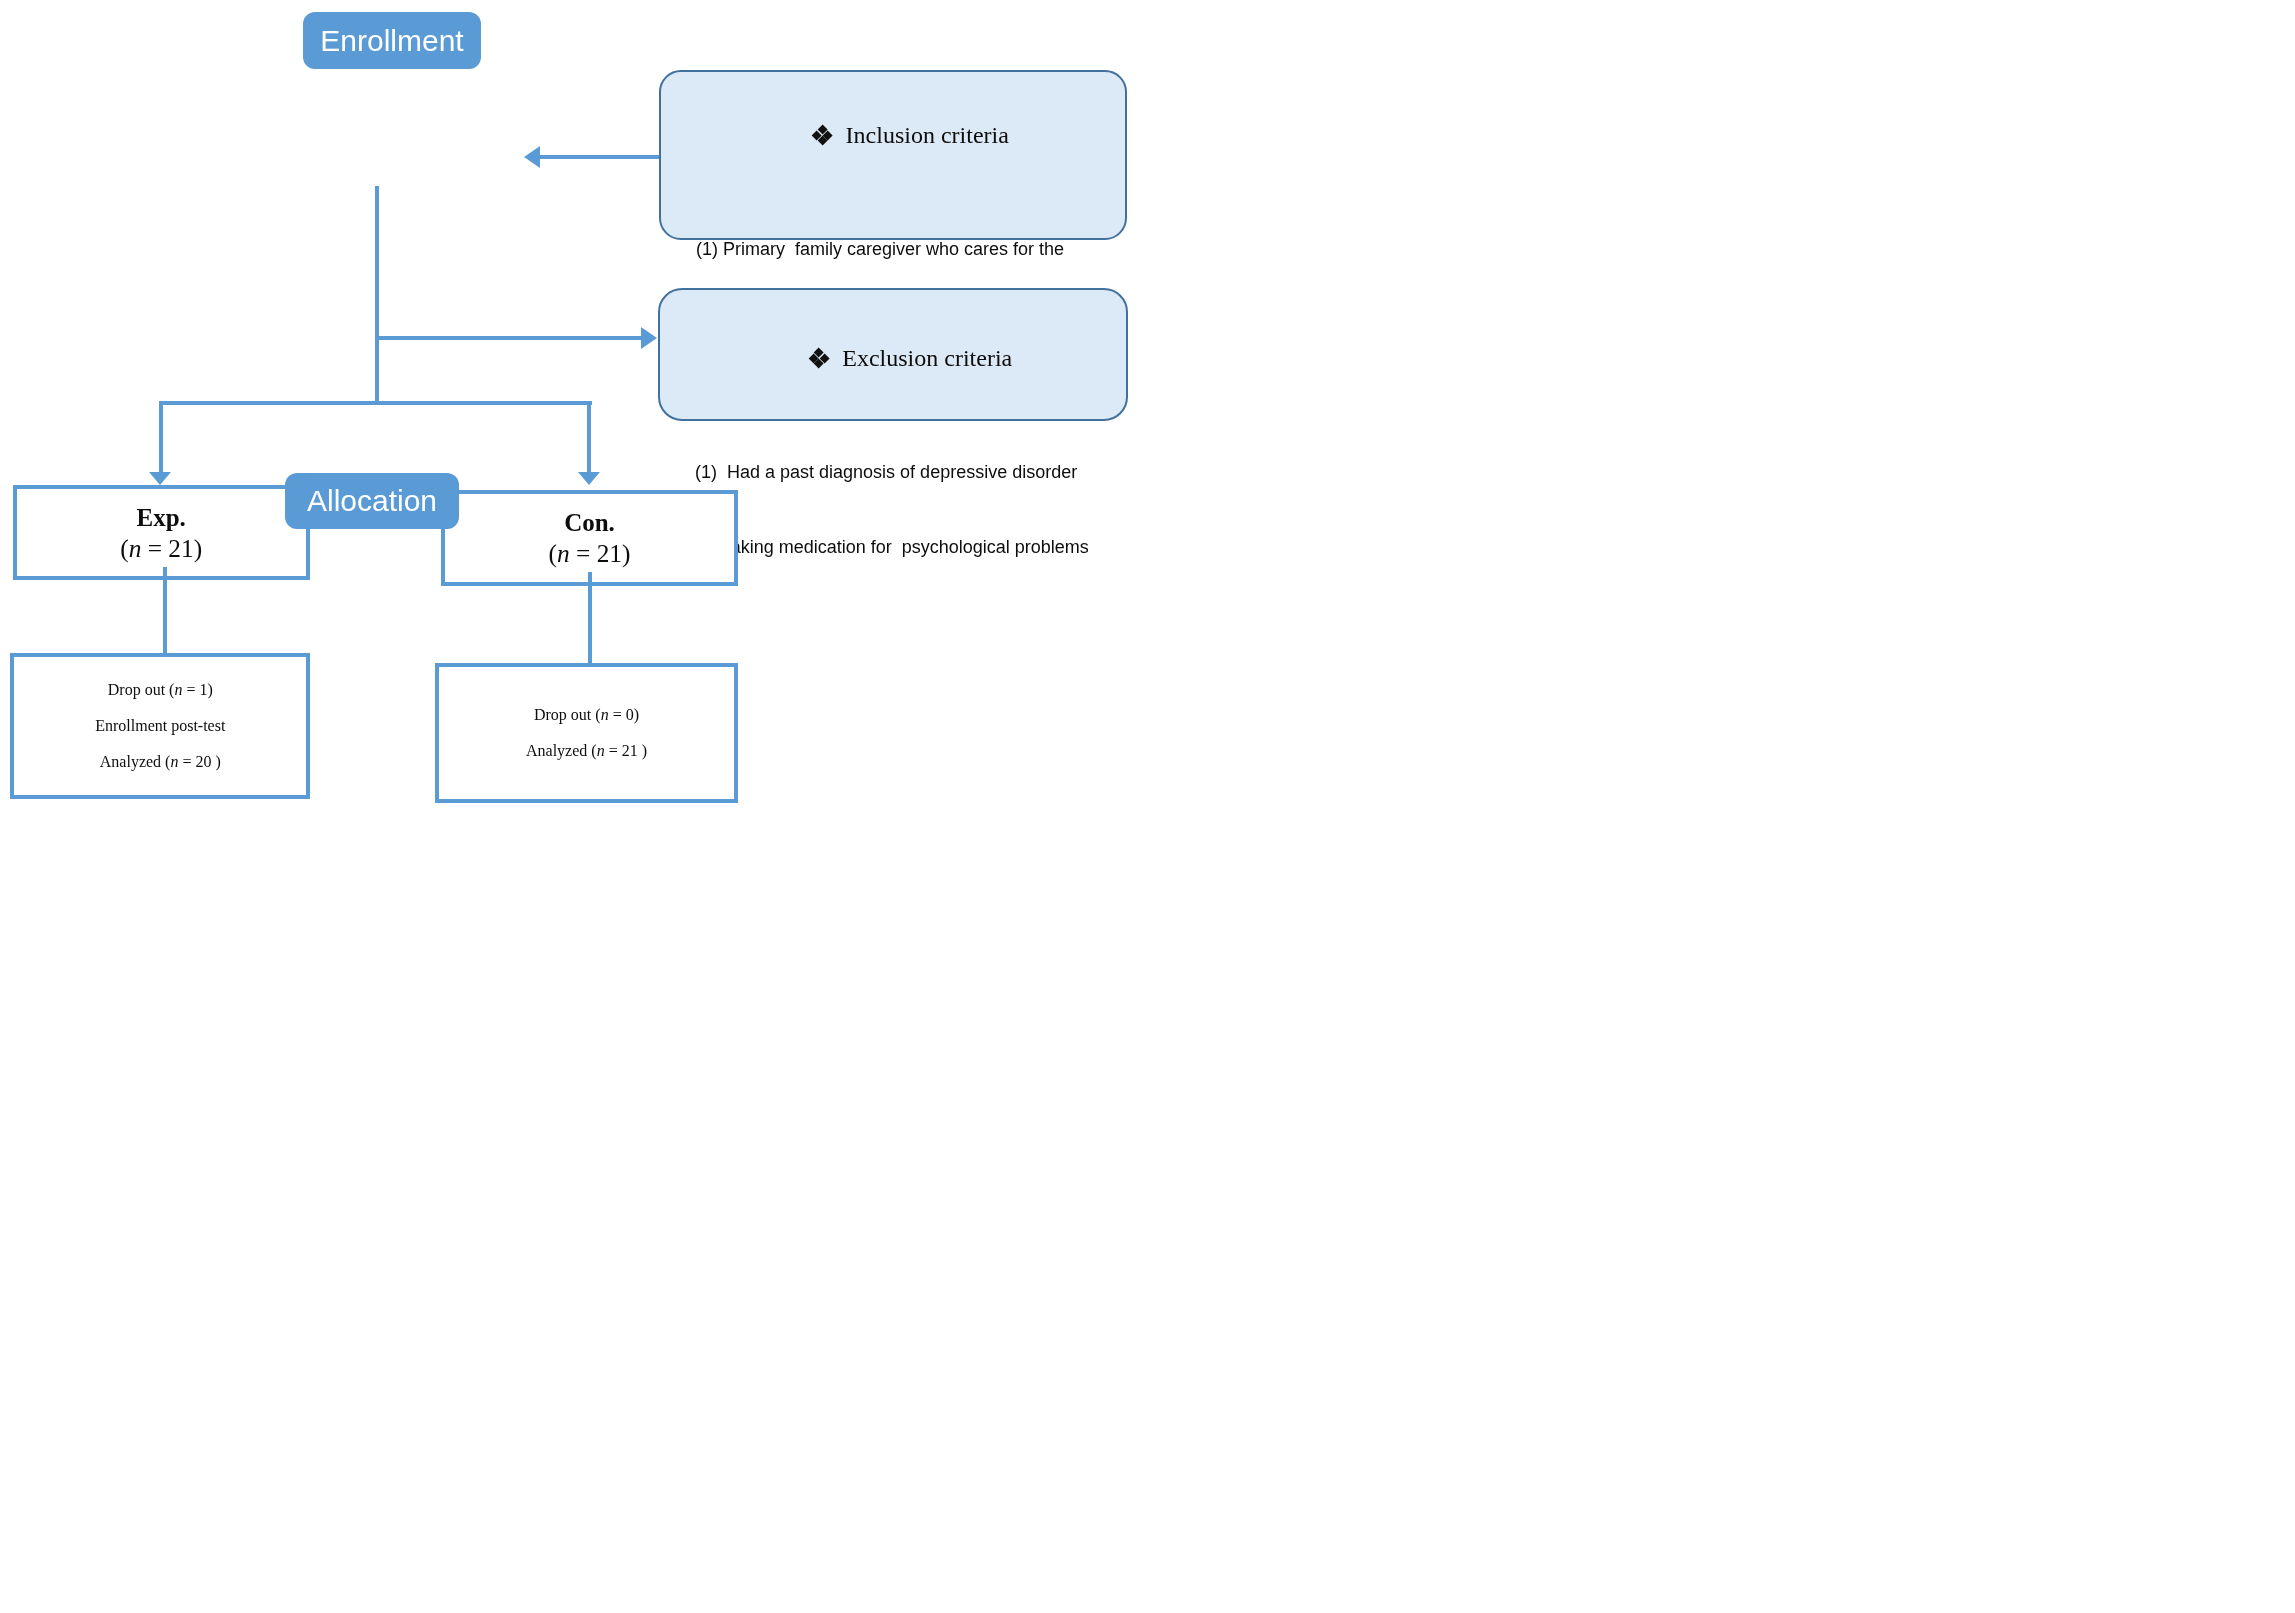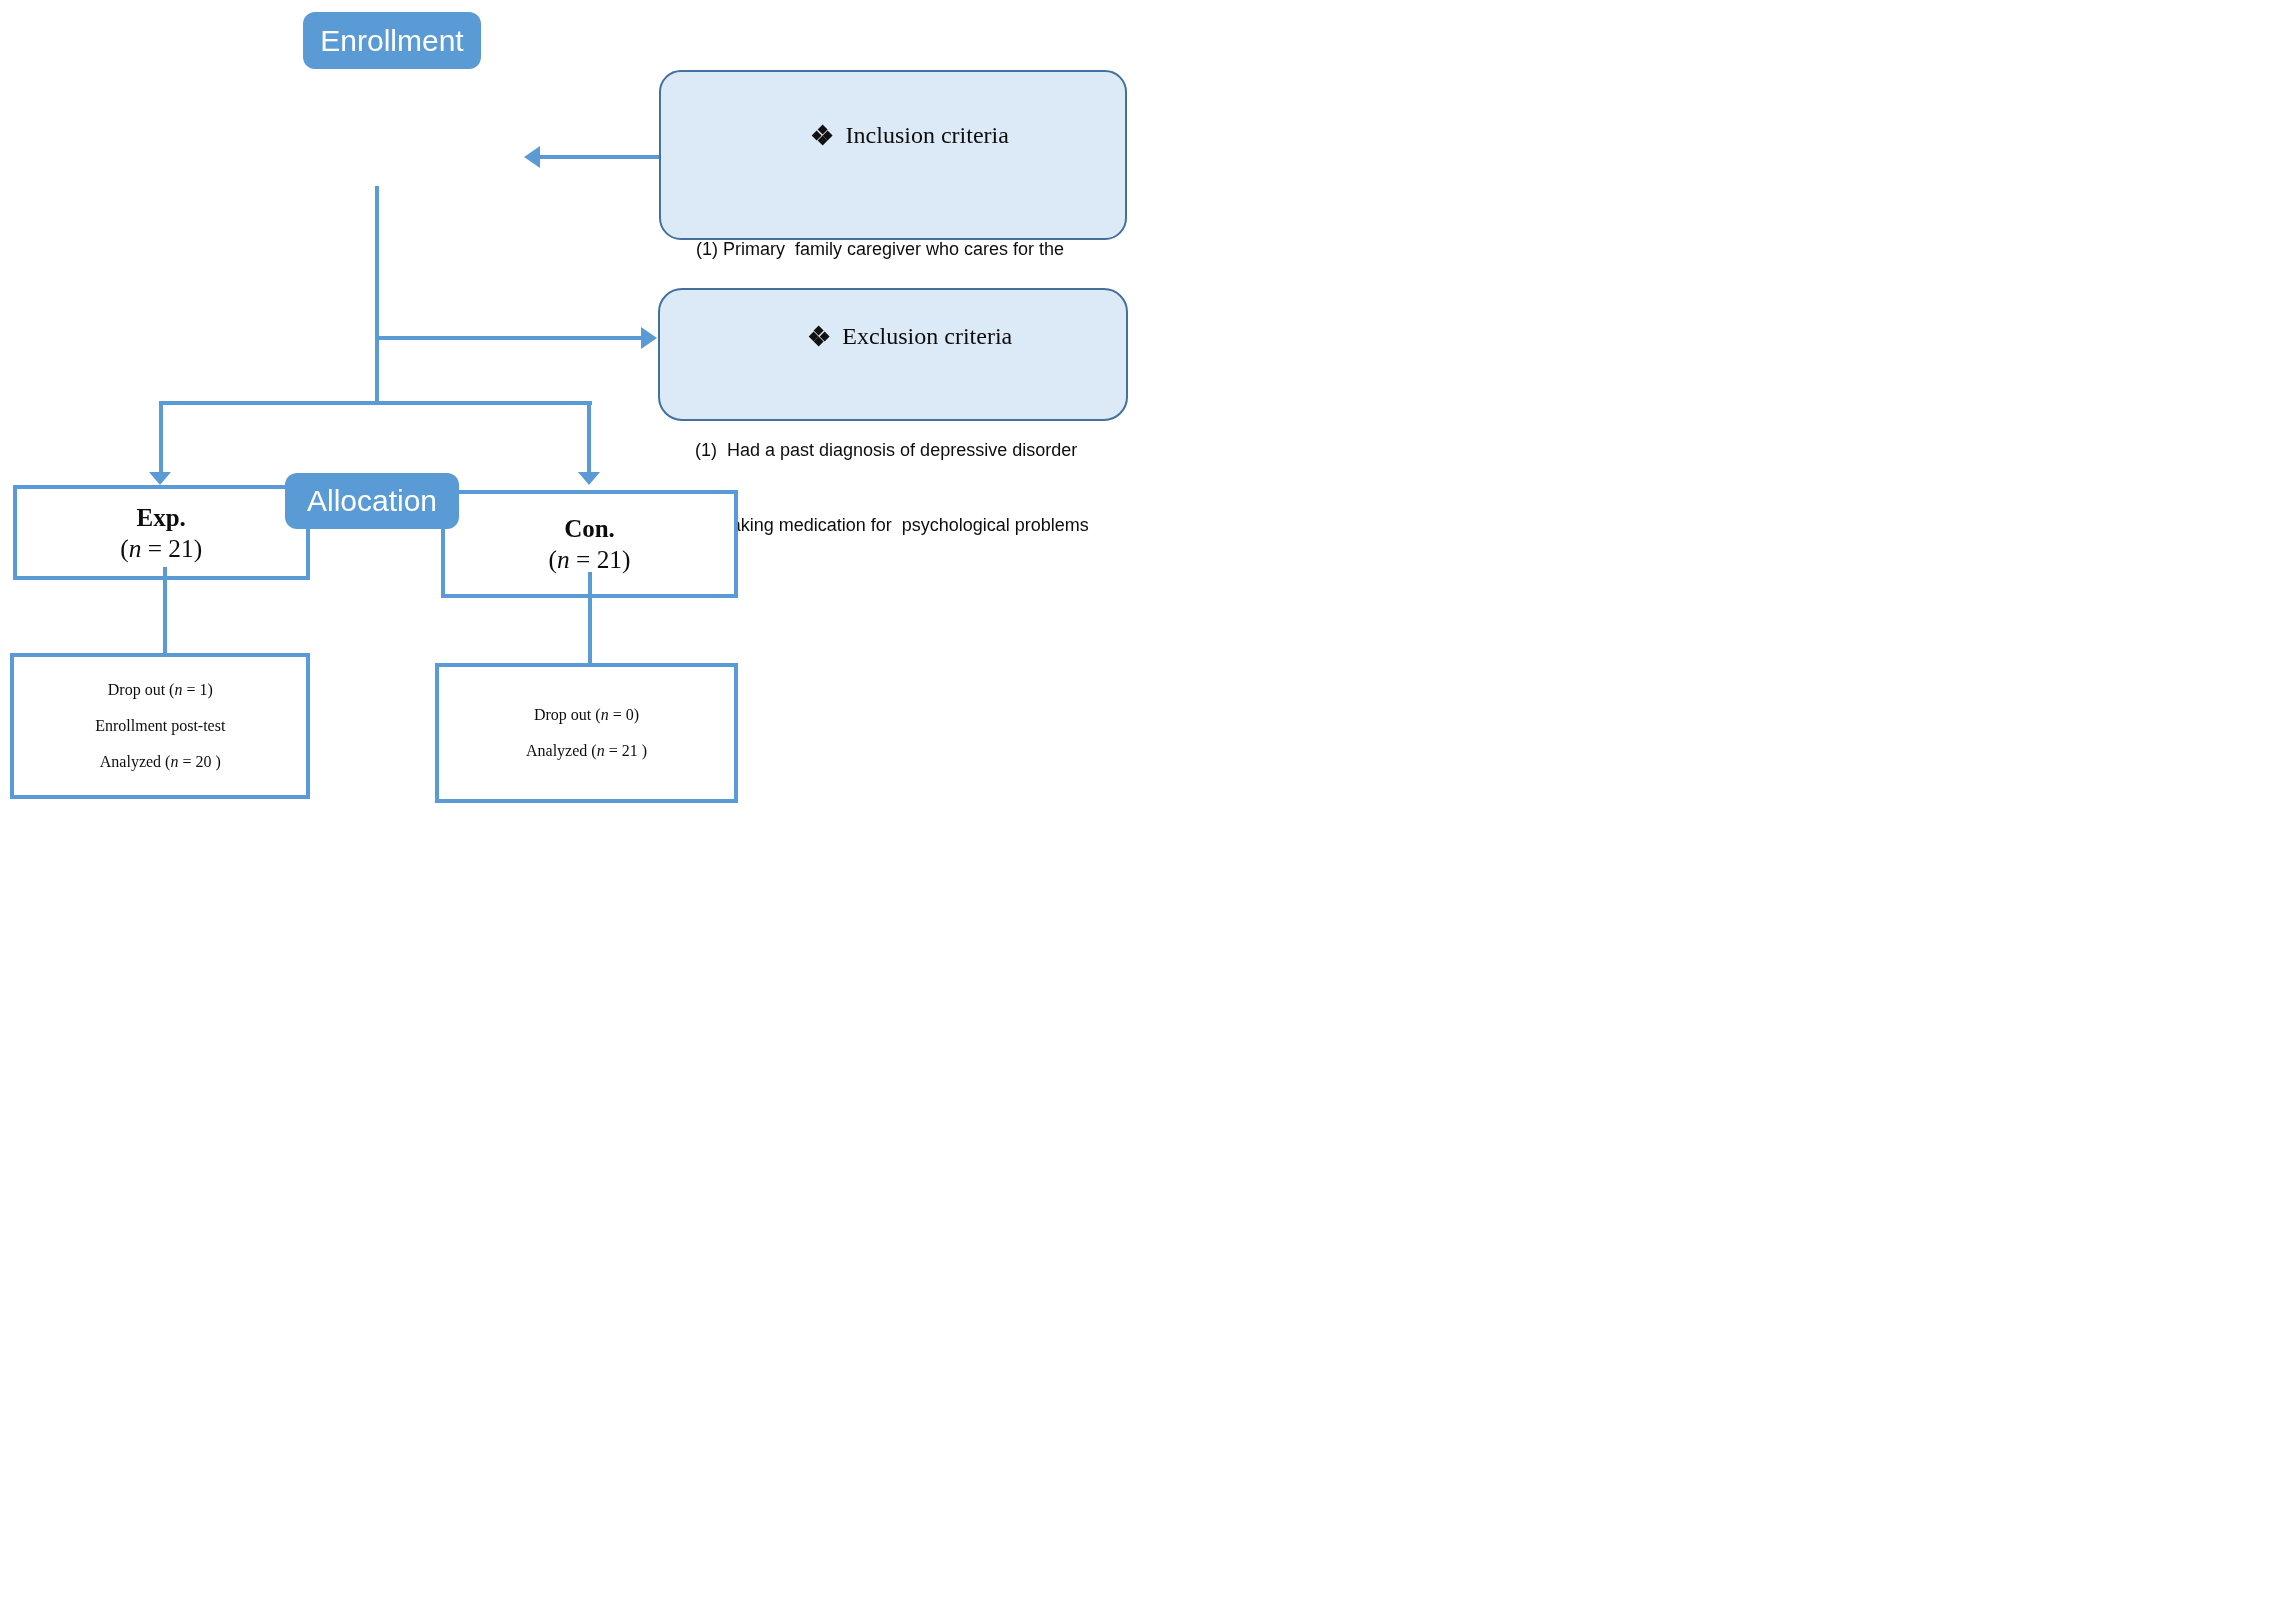--- a/index.html
+++ b/index.html
@@ -40,21 +40,21 @@
     border: 4.8px solid #5B9BD5;
     z-index: 2;
     display: flex;
     flex-direction: column;
     justify-content: center;
     align-items: center;
     text-align: center;
   }
   .assessed-box { left: 228px; top: 52px;   width: 297px; height: 134px; }
   .exp-box      { left: 12.7px;  top: 485px;  width: 297px; height: 95px; }
-  .con-box      { left: 441px; top: 490px;  width: 297px; height: 108px; }
+  .con-box      { left: 441px; top: 490px;  width: 297px; height: 96px; }
   .bl-box       { left: 10.3px;  top: 653px; width: 300px; height: 146px; }
   .br-box       { left: 435px; top: 663px; width: 303px; height: 140px; }
 
   .serif-line { font-size: 25.4px; line-height: 32px; white-space: pre-wrap; }
   .outcome-line { font-size: 16px; line-height: 36px; white-space: pre-wrap; text-align: right; }
   .group-title { font-size: 25px; font-weight: bold; line-height: 31px; }
   .group-n { font-size: 25.4px; line-height: 31px; }
 
   
   .label-box {
@@ -76,21 +76,21 @@
 
   
   .crit-box {
     position: absolute;
     background: #DCE9F6;
     border: 2.4px solid #41719C;
     border-radius: 24px;
     z-index: 2;
   }
   .inclusion-box { left: 659px; top: 70px; width: 468px; height: 170px; padding-top: 18px; border-radius: 22px; }
-  .exclusion-box { left: 658px; top: 288px; width: 470px; height: 133px; padding-top: 1px; }
+  .exclusion-box { left: 658px; top: 288px; width: 470px; height: 133px; padding-top: 23px; }
 
   .crit-title {
     text-align: center;
     font-family: "Liberation Serif", serif;
     font-size: 24px;
     line-height: 30px;
     margin-bottom: 7.3px;
     white-space: pre-wrap;
   }
   .crit-items {

